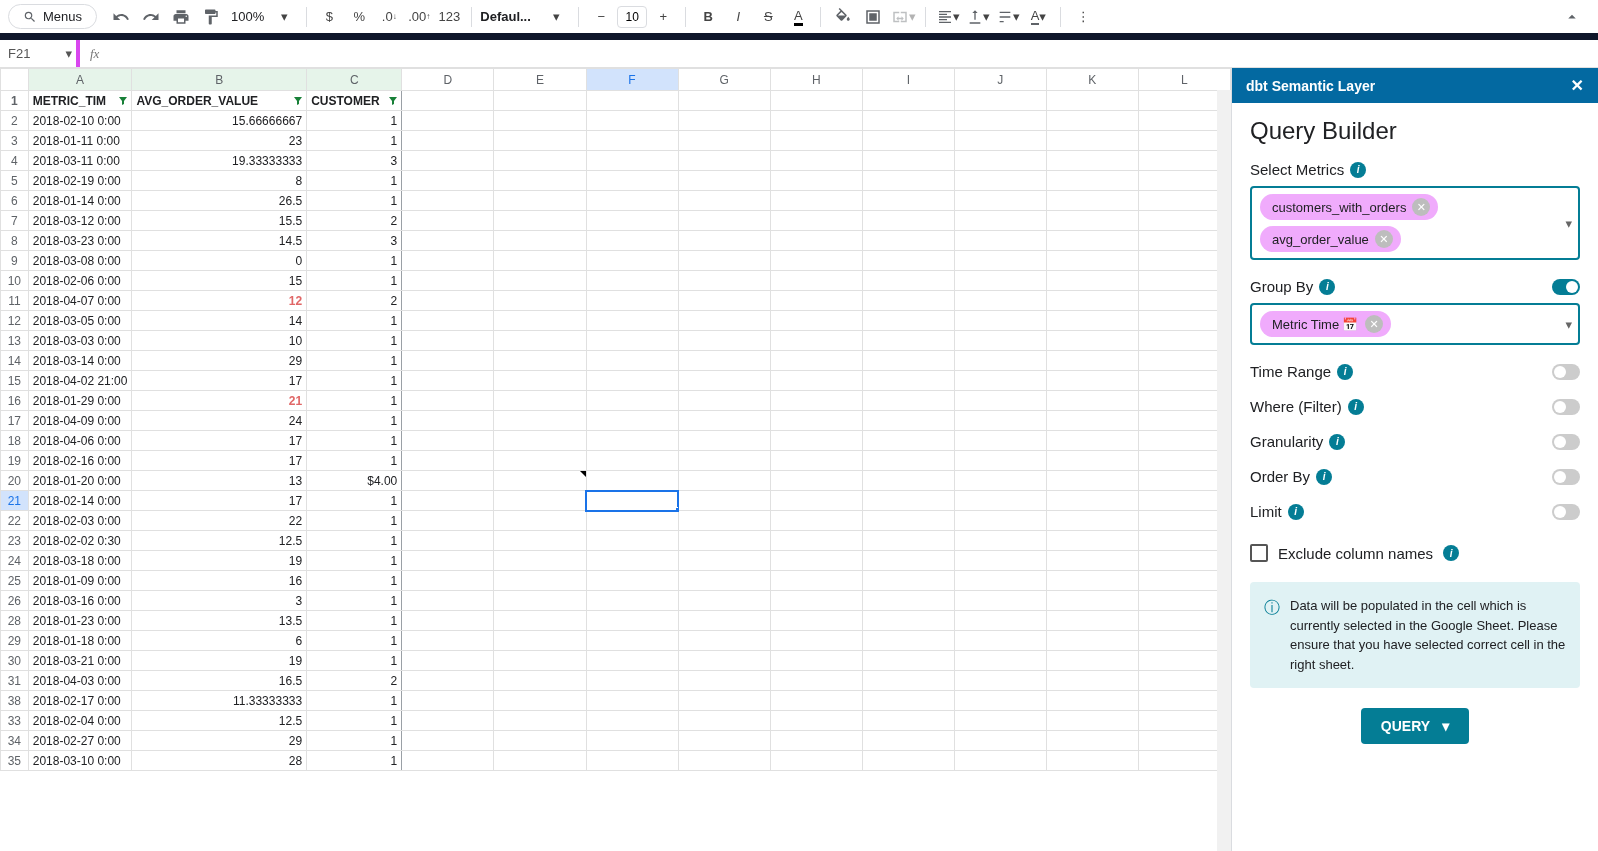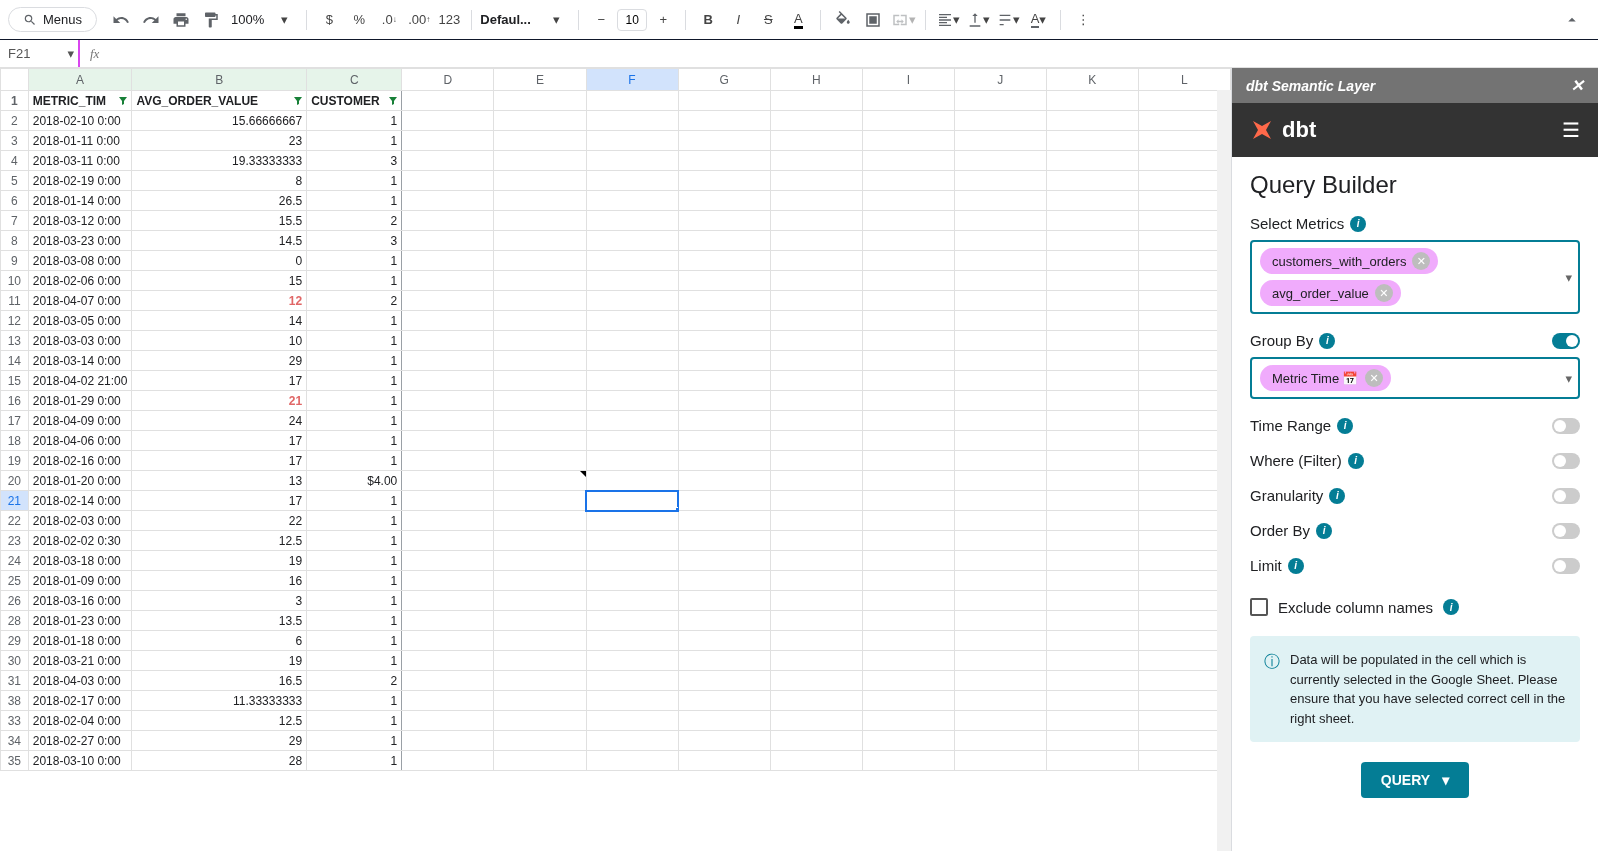--- a/index.html
+++ b/index.html
@@ -1,31 +1,31 @@
 <!DOCTYPE html>
 <html><head>
 <meta charset="utf-8">
 <style>
 * { box-sizing: border-box; margin: 0; padding: 0; }
 body { font-family: Arial, sans-serif; font-size: 13px; color: #202124; overflow: hidden; width: 1598px; height: 851px; background: #fff; }
 
 
-.toolbar { display: flex; align-items: center; height: 40px; padding: 4px 8px; border-bottom: 1px solid #0f172a; gap: 2px; }
+.toolbar { display: flex; align-items: center; height: 40px; padding: 4px 8px; border-bottom: 7px solid #0f172a; gap: 2px; }
 .menus-pill { display: flex; align-items: center; gap: 6px; background: #fff; border: 1px solid #dadce0; border-radius: 20px; padding: 4px 14px; margin-right: 8px; }
 .tb-btn { display: inline-flex; align-items: center; justify-content: center; min-width: 28px; height: 28px; border-radius: 4px; cursor: pointer; color: #444; }
 .tb-sep { width: 1px; height: 20px; background: #dadce0; margin: 0 6px; }
 .zoom-text { font-size: 13px; padding: 0 4px; }
 .font-name { font-size: 13px; min-width: 60px; font-weight: bold; }
 .font-size-box { width: 30px; height: 22px; border: 1px solid #dadce0; border-radius: 4px; text-align: center; font-size: 12px; }
 .chevron { position: absolute; right: 12px; display:inline-flex; align-items:center; justify-content:center; width:28px; height:28px; cursor:pointer;}
 svg { display: block; }
 
 
 .formula-bar { display: flex; align-items: center; height: 28px; border-bottom: 1px solid #e0e0e0; }
-.name-box { width: 80px; padding: 0 8px; font-size: 13px; color: #555; border-right: 2px solid #d946ef; height: 100%; display: flex; align-items: center; position: relative;}
+.name-box { width: 80px; padding: 0 8px; font-size: 13px; color: #555; border-right: 4px solid #d946ef; height: 100%; display: flex; align-items: center; position: relative;}
 .name-box .dd { position:absolute; right:4px; }
 .fx-icon { padding: 0 10px; font-style: italic; color: #777; font-family: serif; }
 
 
 .grid-wrap { display: flex; height: calc(100% - 68px); position: relative; }
 .sheet { flex: 1; overflow: hidden; position: relative; }
 table { border-collapse: collapse; table-layout: fixed; }
 th, td { border: 1px solid #e0e0e0; height: 20px; font-size: 12px; padding: 0 4px; white-space: nowrap; overflow: hidden; }
 th { background: #fff; font-weight: normal; text-align: center; color: #5f6368; position: relative; }
 .col-header th { height: 22px; }
@@ -41,21 +41,21 @@
 .col-F-header { background: #d2e3fc !important; color: #1a73e8;}
 .selected-cell { outline: 2px solid #1a73e8; outline-offset: -1px; position: relative; }
 .sel-handle { position:absolute; right:-3px; bottom:-3px; width:6px; height:6px; background:#1a73e8; border:1px solid #fff;}
 .filter-icon { position: absolute; right: 2px; top: 50%; transform: translateY(-50%);}
 .green-tint { background: #e6f4ea; }
 .data-border-right { border-right: 1px solid #9aa0a6 !important; }
 .comment-mark { position:absolute; top:0; right:0; width:0; height:0; border-left:6px solid transparent; border-top:6px solid #000; }
 
 
 .side-panel { width: 367px; background: #fff; border-left: 1px solid #dadce0; display: flex; flex-direction: column; }
-.sp-title { background: #737373; color: #fff; padding: 8px 14px; font-size: 14px; font-weight: bold; display:flex; justify-content:space-between; align-items:center;font-style:italic;}
+.sp-title { background: #0369a1; color: #fff; padding: 8px 14px; font-size: 14px; font-weight: bold; display:flex; justify-content:space-between; align-items:center;}
 .sp-logo { background: #333; padding: 14px 18px; display:flex; justify-content:space-between; align-items:center; }
 .sp-body { padding: 14px 18px; overflow-y: auto; flex:1;}
 .sp-body h2 { font-size: 24px; font-weight: normal; margin-bottom: 16px; }
 .sp-label { font-size: 15px; display: flex; align-items: center; gap: 6px; margin-bottom: 8px; margin-top: 14px;}
 .info-dot { width: 16px; height: 16px; border-radius: 50%; background: #047d95; color: #fff; font-size: 10px; display: inline-flex; align-items: center; justify-content: center; font-weight: bold; font-style: italic;}
 .sp-row { display:flex; justify-content:space-between; align-items:center; margin-top:18px; font-size:15px;}
 .chip-box { border: 2px solid #047d95; border-radius: 4px; padding: 6px 8px; display: flex; flex-wrap: wrap; gap: 6px; min-height: 40px; position:relative;}
 .chip { background: #f0abfc; border-radius: 14px; padding: 4px 8px 4px 12px; font-size: 13px; display: inline-flex; align-items: center; gap: 6px; }
 .chip-x { width:18px; height:18px; border-radius:50%; background:#bdbdbd; color:#fff; display:inline-flex; align-items:center; justify-content:center; font-size:11px;}
 .dd-caret { position:absolute; right:6px; top:50%; transform:translateY(-50%); color:#666;}
@@ -718,29 +718,20 @@
           </tr>
         </tbody>
       </table>
     <div class="scrollbar-v"></div>
   </div>
 
   <div class="side-panel">
     <div class="sp-title">
       <span>dbt Semantic Layer</span>
       <span style="cursor:pointer;font-size:16px">✕</span>
-    </div>
-    <div class="sp-logo">
-      <span style="display:flex;align-items:center;gap:8px">
-        <svg width="24" height="24" viewBox="0 0 24 24">
-            <path fill="#ff694a" d="M3 3 L12 8 L21 3 L16 12 L21 21 L12 16 L3 21 L8 12 Z"></path>
-          </svg>
-        <span style="color:#fff;font-size:22px;font-weight:bold">dbt</span>
-      </span>
-      <span style="color:#fff;font-size:20px;cursor:pointer">☰</span>
     </div>
     <div class="sp-body">
       <h2>Query Builder</h2>
       <div class="sp-label">
           <span>Select Metrics</span>
           <span class="info-dot">i</span>
         </div>
       <div class="chip-box">
         <span class="chip">
             <span>customers_with_orders</span>

